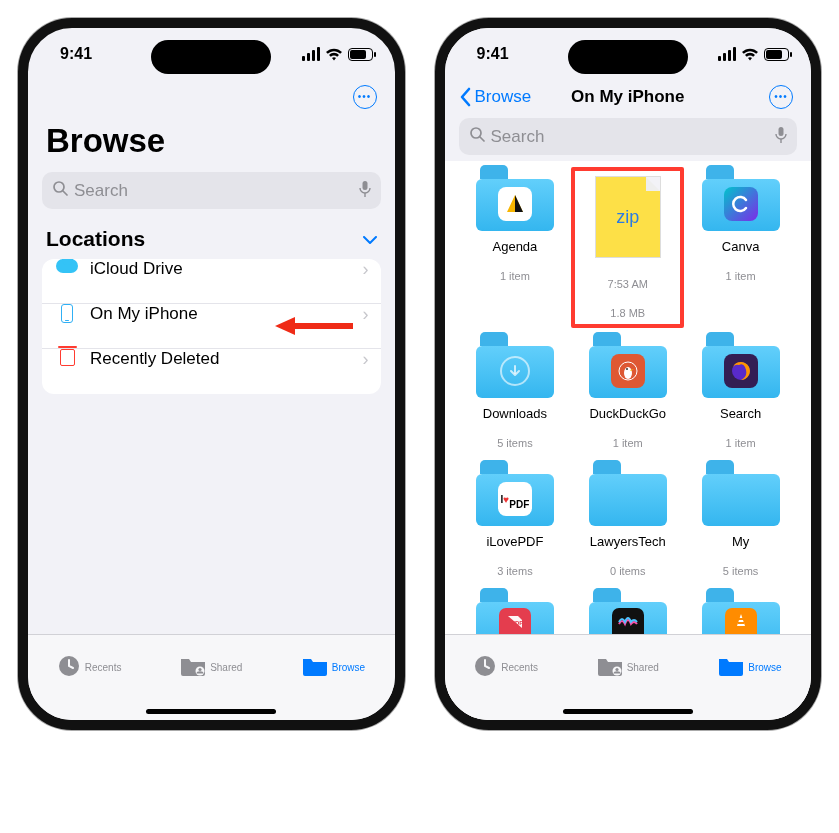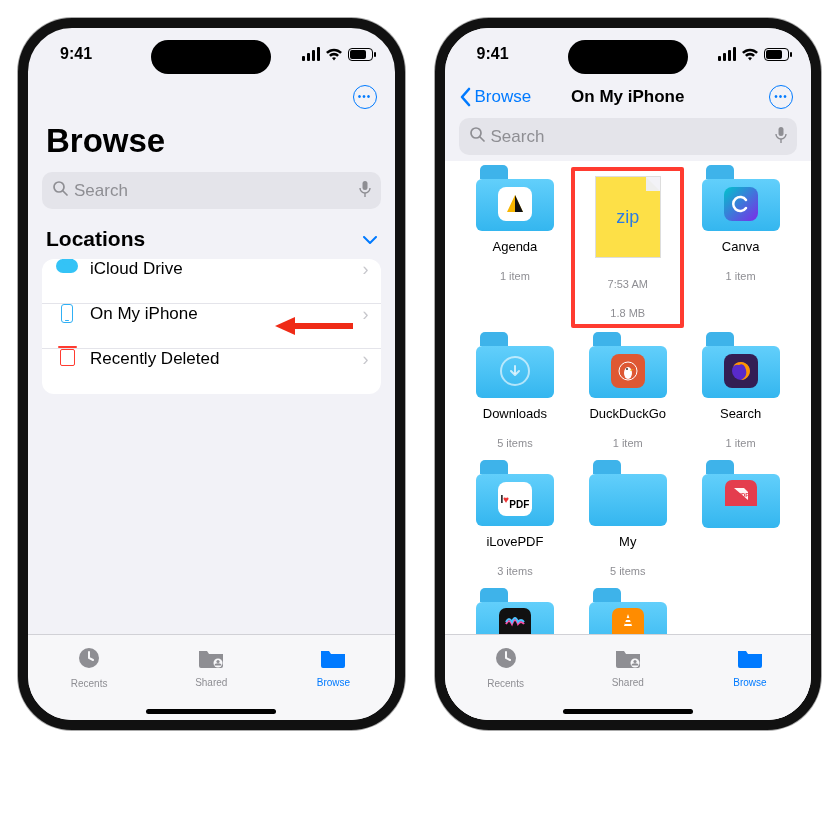--- a/index.html
+++ b/index.html
@@ -55,21 +55,21 @@
   
   .cloud-icn { width:22px; height:14px; background:#34c3f6; border-radius:8px 8px 8px 8px; position:relative;}
   .cloud-icn::before{content:"";position:absolute;top:-5px;left:6px;width:11px;height:11px;background:#34c3f6;border-radius:50%;}
   .phone-icn { width:12px;height:19px;border:1.5px solid #30b0f5;border-radius:3px;position:relative;}
   .phone-icn::after{content:"";position:absolute;bottom:1px;left:50%;transform:translateX(-50%);width:4px;height:1.5px;background:#30b0f5;border-radius:1px;}
   .trash-icn { width:15px;height:17px;border:1.5px solid #ff3b30;border-radius:2px;position:relative;}
   .trash-icn::before{content:"";position:absolute;top:-4px;left:-3px;right:-3px;height:2px;background:#ff3b30;border-radius:1px;}
 
   
   .tab-bar { margin-top:auto; height:86px; border-top:0.5px solid #d1d1d6; background:#f7f7f9; display:flex; padding-bottom:20px;}
-  .tab { flex:1; display:flex; flex-direction:column; align-items:center; justify-content:center; gap:4px; font-size:10px; color:#8e8e93;}
+  .tab { flex:1; display:flex; flex-direction:row; align-items:center; justify-content:center; gap:4px; font-size:10px; color:#8e8e93;}
   .tab.active { color:#007aff; }
   .tab .ticn { font-size:22px; line-height:22px;}
   .home-ind{ position:absolute; bottom:6px; left:50%; transform:translateX(-50%); width:130px; height:5px; border-radius:3px; background:#000;}
 
   
   .grid { flex:1; overflow:hidden; padding:6px 14px 0; background:#fff;}
   .grid-inner { display:grid; grid-template-columns:repeat(3,1fr); gap:6px 0; }
   .tile { display:flex; flex-direction:column; align-items:center; text-align:center; padding:6px 2px; }
   .folder { width:78px; height:58px; position:relative; margin-bottom:8px;}
   .folder .tab-fold{position:absolute;top:-8px;left:4px;width:28px;height:14px;background:#3eb3ea;border-radius:5px 5px 0 0;}
@@ -359,20 +359,28 @@
       <div class="tile">
         <div class="folder">
                 <div class="tab-fold"></div>
                 <div class="front"></div>
           <div class="app" style="background:#fff;color:#000;font-size:10px;line-height:11px;font-weight:800">I<span style="color:#e33">♥</span><br>PDF</div>
         </div>
         <div class="filelbl">iLovePDF</div>
         <div class="filemeta">3 items</div>
       </div>
 
+      <div class="tile">
+        <div class="folder plain">
+                <div class="tab-fold"></div>
+                <div class="front"></div>
+              </div>
+        <div class="filelbl">LawyersTech</div>
+        <div class="filemeta">0 items</div>
+      </div>
 
       <div class="tile">
         <div class="folder plain">
                 <div class="tab-fold"></div>
                 <div class="front"></div>
               </div>
         <div class="filelbl">My</div>
         <div class="filemeta">5 items</div>
       </div>
 

